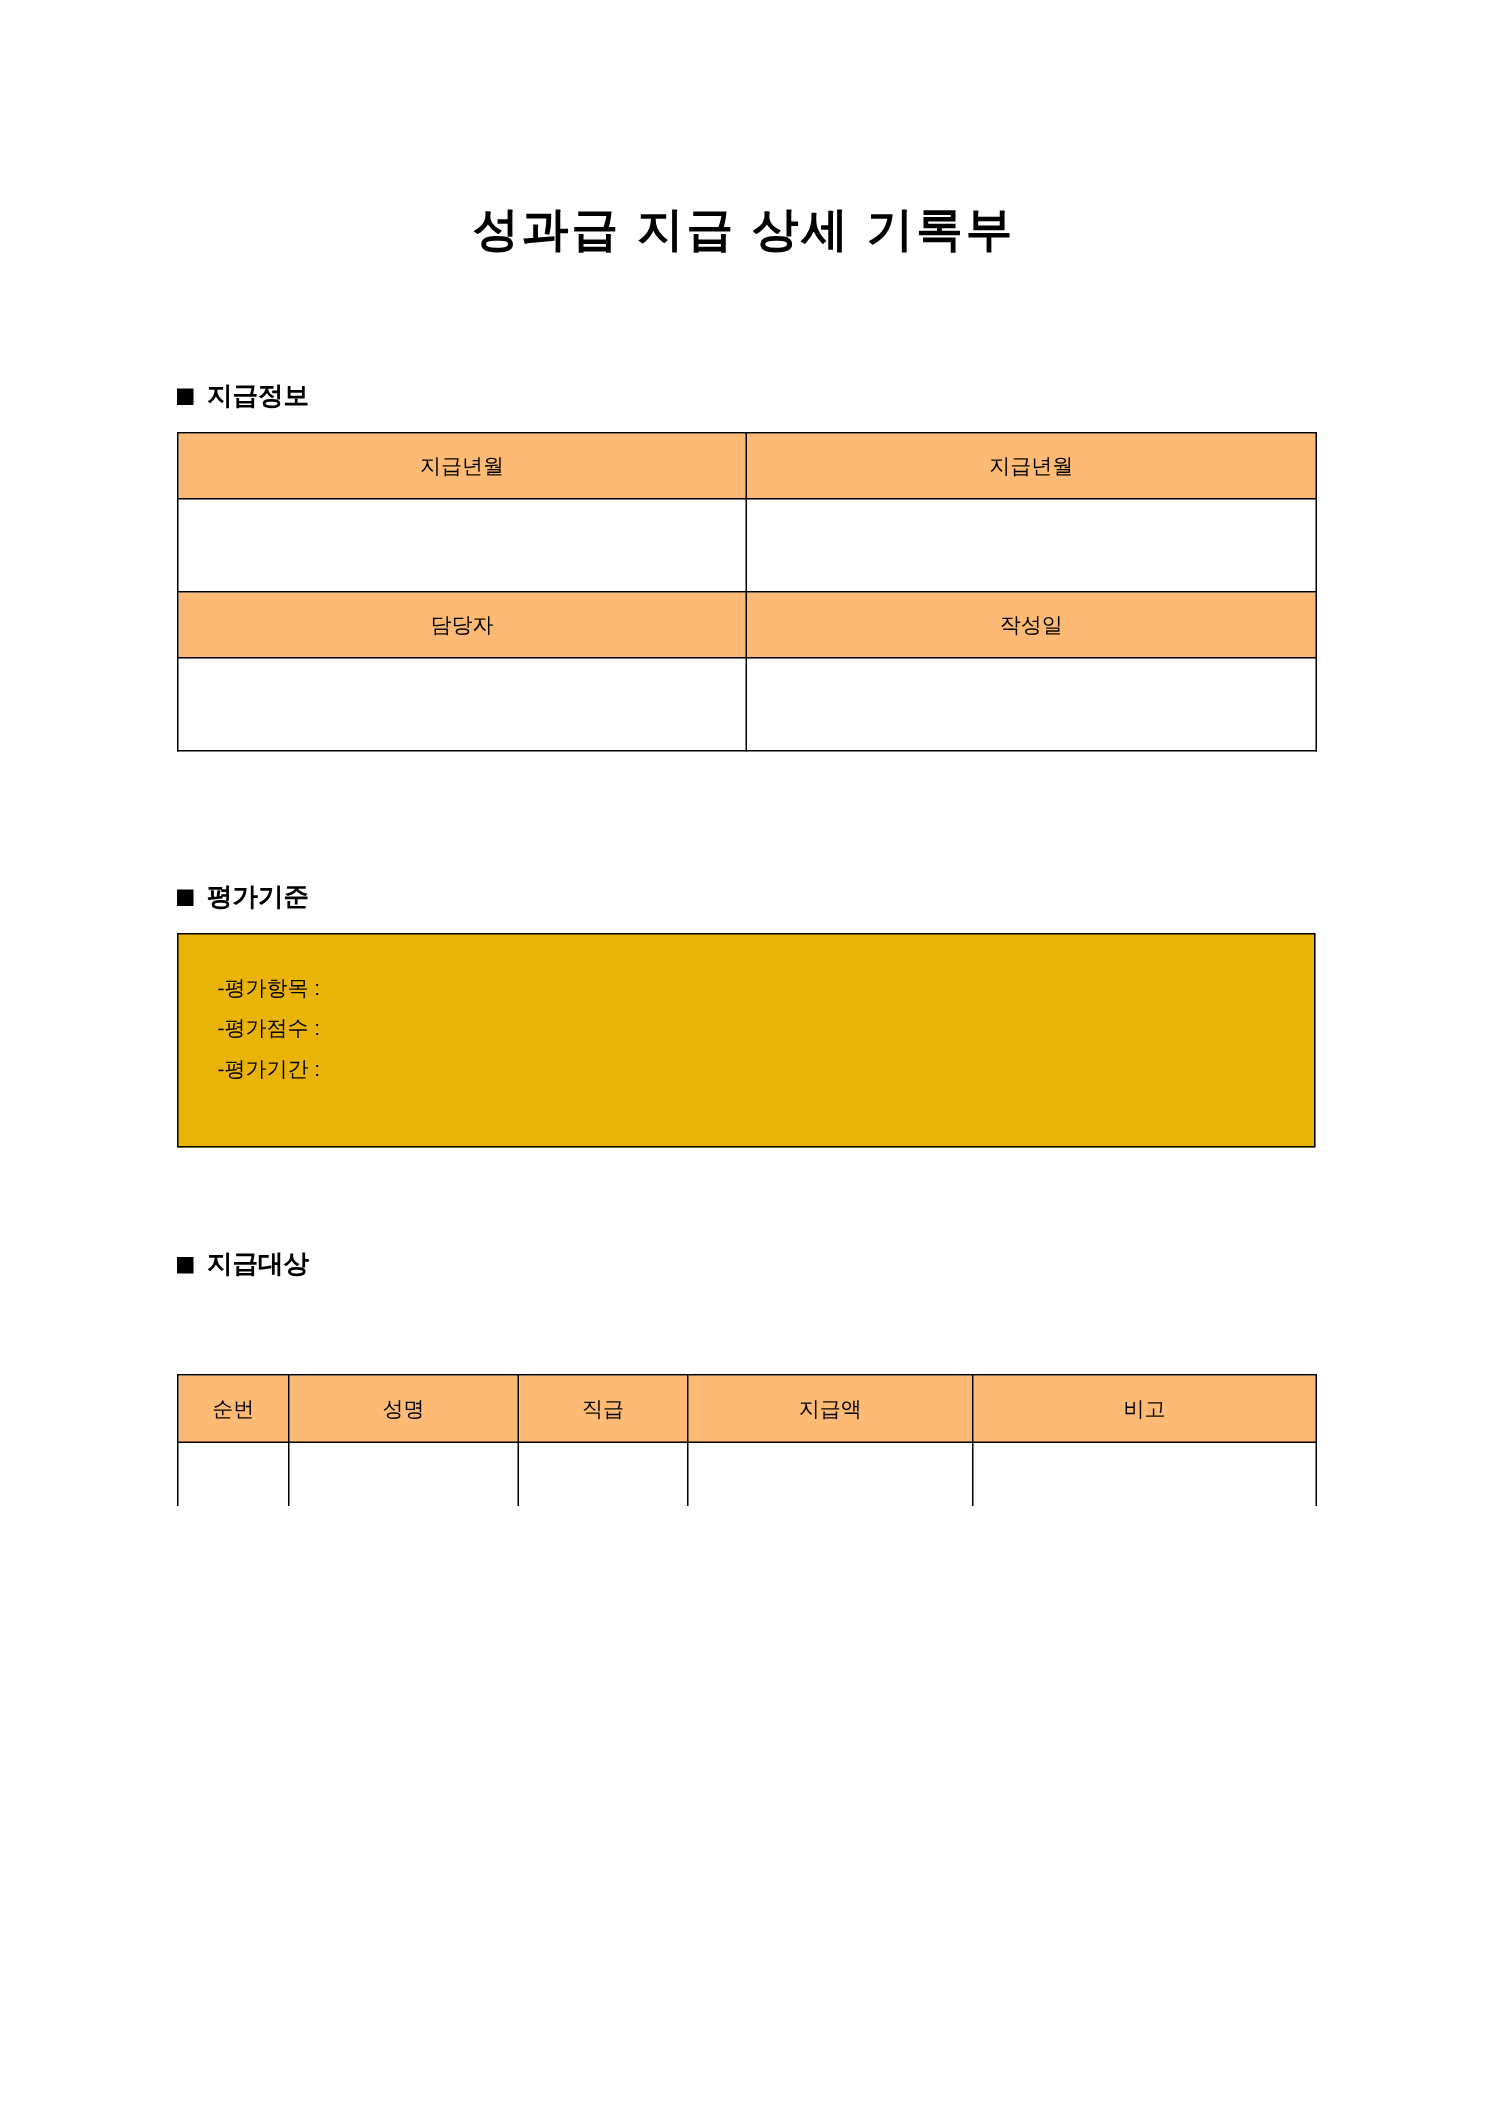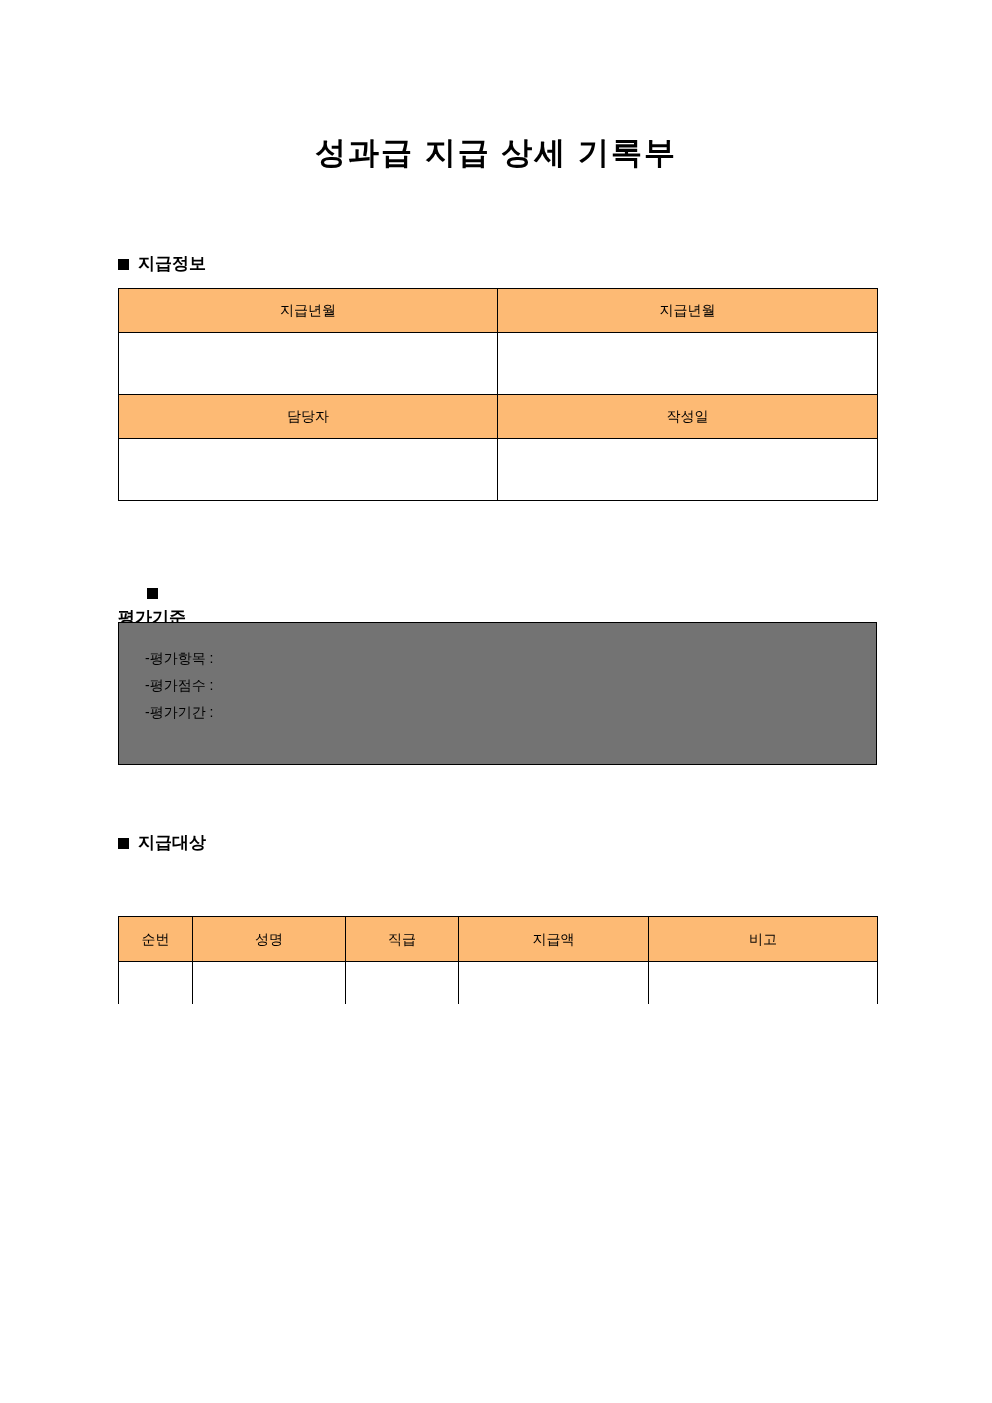--- a/index.html
+++ b/index.html
@@ -53,21 +53,21 @@
     white-space: nowrap;
   }
   .section-heading .bullet {
     width: 11px;
     height: 11px;
     background: #000000;
     display: inline-block;
     flex: 0 0 auto;
   }
   #heading-payment-info { top: 254px; }
-  #heading-criteria     { top: 588px; flex-direction: column; }
+  #heading-criteria     { top: 588px; }
   #heading-recipients   { top: 833px; }
 
   
   .form-table {
     position: absolute;
     left: 118px;
     width: 759px;
     border-collapse: collapse;
     table-layout: fixed;
     font-size: 14px;
@@ -95,21 +95,21 @@
 
   
   #criteria-box {
     position: absolute;
     left: 118px;
     top: 622px;
     width: 759px;
     height: 143px;
     box-sizing: border-box;
     border: 1px solid #000000;
-    background: #737373;
+    background: #eab308;
   }
   #criteria-box .criteria-list {
     margin: 0;
     padding: 22px 0 0 26px;
     list-style: none;
   }
   #criteria-box .criteria-list li {
     font-size: 14px;
     line-height: 27px;
     white-space: nowrap;

